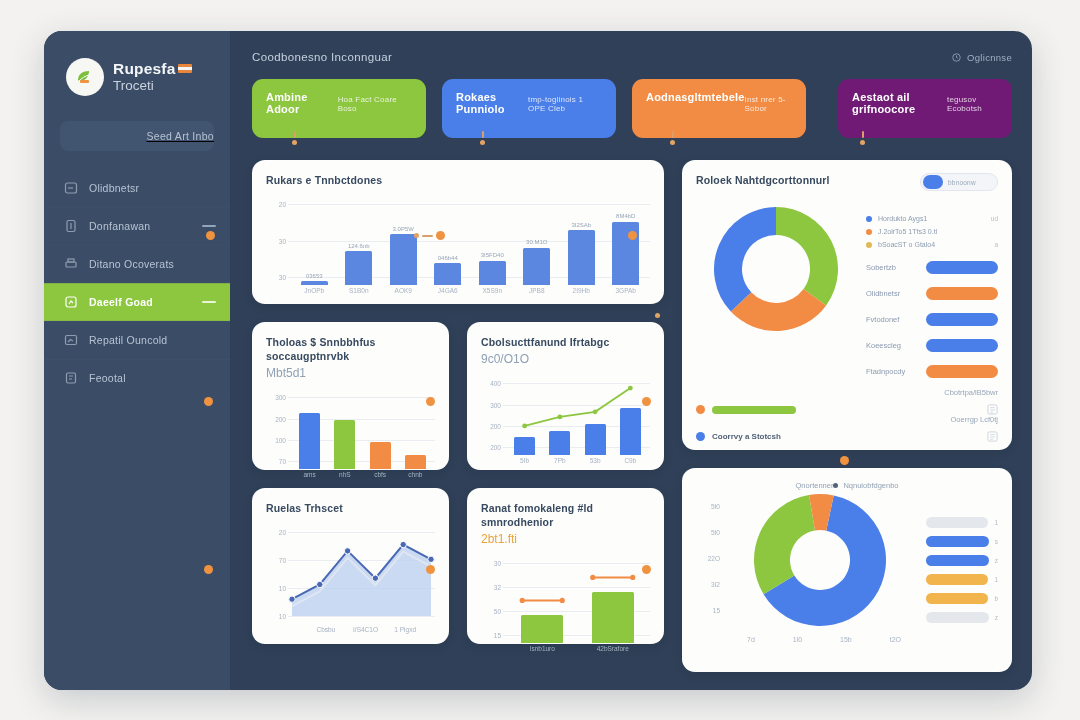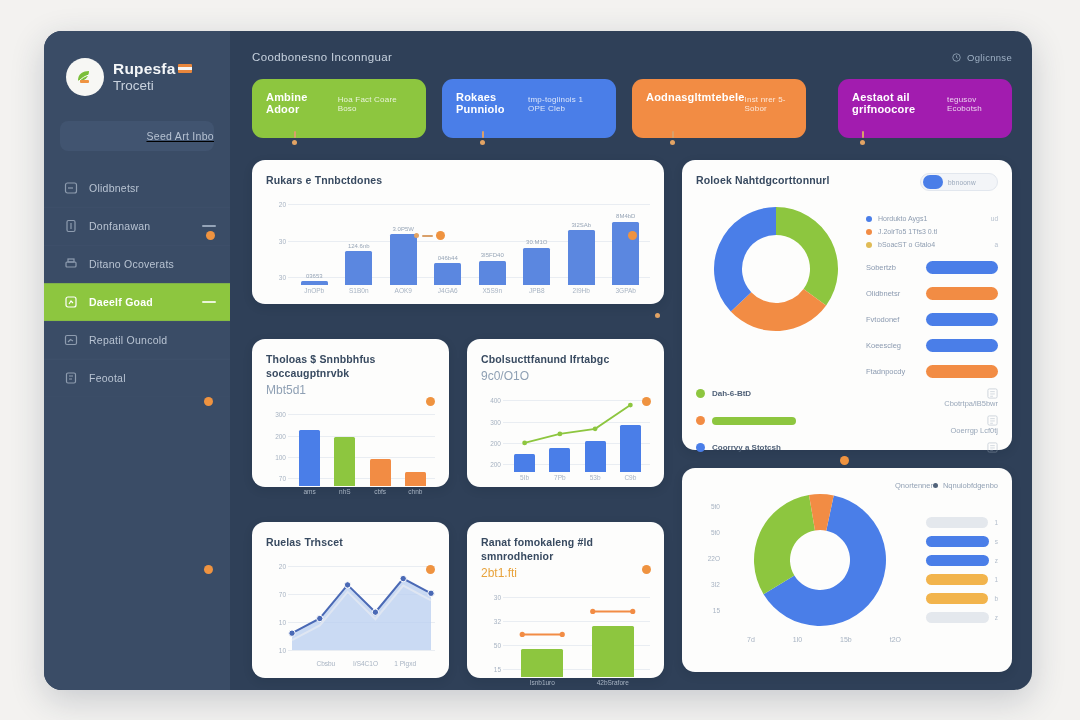--- a/index.html
+++ b/index.html
@@ -87,21 +87,21 @@
   .kpi-row { display:flex; gap:16px; margin-top: 12px; }
   .kpi {
     flex:1 1 0; height: 59px; border-radius: 11px;
     padding: 12px 14px; display:flex; flex-direction:row; justify-content:center;
   }
   .kpi-title { font-size:11px; font-weight:700; color:#ffffff; letter-spacing:.2px; }
   .kpi-sub { font-size:8px; color:#ffffffcc; margin-top:4px; letter-spacing:.2px; }
 
   
   .grid { display:flex; gap:18px; margin-top: 22px; }
-  .col-left { width: 412px; flex:0 0 412px; display:flex; flex-direction:column; gap:35px; }
+  .col-left { width: 412px; flex:0 0 412px; display:flex; flex-direction:column; gap:18px; }
   .col-right { flex:1 1 auto; display:flex; flex-direction:column; gap:18px; }
   .row2 { display:flex; gap:18px; }
 
   .card {
     background:#fdfdfc; border-radius: 13px;
     box-shadow: 0 3px 10px rgba(16,26,42,.14);
     padding: 13px 14px 10px 14px;
     position: relative;
   }
   .card-title { font-size:10.5px; font-weight:700; color:#384a60; letter-spacing:.15px; line-height:1.35; }
@@ -147,21 +147,21 @@
 
   .legend-block { margin-top:10px; display:flex; flex-direction:column; gap:7px; }
   .legend-row { display:flex; align-items:center; gap:7px; }
   .legend-dot { width:9px; height:9px; border-radius:50%; flex:0 0 9px; }
   .legend-main { font-size:8px; color:#506178; font-weight:600; }
   .legend-bar { height:8px; border-radius:4px; width:84px; }
   .legend-ico { margin-left:auto; width:11px; height:11px; opacity:.5; }
   .legend-sub { font-size:7.5px; color:#99a7b9; margin-left:16px;text-align:right; }
 
   
-  .bigdonut-head { display:flex; align-items:center; justify-content:flex-end; }
+  .bigdonut-head { display:flex; align-items:center; justify-content:center; }
   .bd-label { font-size:7.5px; color:#93a2b5; }
   .bd-legend { display:flex; align-items:center; gap:5px; }
   .bd-legend .mini-dot { width:5px; height:5px; flex:0 0 5px; background:#52637a; }
   .bd-body { display:flex; gap:6px; }
   .bd-barcol { display:flex; flex-direction:column; gap:8px; justify-content:center; flex:0 0 72px; padding-top:6px;}
   .bd-brow { display:flex; align-items:center; gap:6px; }
   .bd-bar { height:11px; border-radius:6px; flex:1 1 auto; }
   .bd-num { font-size:6.5px; color:#b2bdcb; }
   .bd-xlabels { display:flex; justify-content:space-around; margin-top:2px; }
   .bd-xlabels span { font-size:7px; color:#a7b3c2; }
@@ -266,21 +266,21 @@
           <div class="kpi-sub blur">Hoa Fact Coare Boso</div>
         </div>
         <div class="kpi" style="background: rgb(74, 126, 232);">
           <div class="kpi-title blur">Rokaes Punniolo</div>
           <div class="kpi-sub blur">tmp-toglinois 1 OPE Cleb</div>
         </div>
         <div class="kpi" style="background: rgb(242, 140, 68);">
           <div class="kpi-title blur">Aodnasgltmtebele</div>
           <div class="kpi-sub blur">Inst nrer 5-Sobor</div>
         </div>
-        <div class="kpi" style="background: #a21caf; margin-left: 16px;">
+        <div class="kpi" style="background: #701a75; margin-left: 16px;">
           <div class="kpi-title blur">Aestaot ail grifnoocore</div>
           <div class="kpi-sub blur">tegusov Ecobotsh</div>
         </div>
       </div>
 
     <div class="grid">
 
       <div class="col-left">
 
         <div class="card" style="height:144px">
@@ -551,28 +551,20 @@
                   <div class="pillrow">
                     <span class="pill-label blur">Ftadnpocdy</span>
                     <span class="pill" style="background:#f28c44"></span>
                   </div>
                 </div>
             </div>
           </div>
 
           <div class="legend-block" id="legend-block">
               <div>
-                <div class="legend-row">
-                  <span class="legend-dot" style="background:#8dc63f"></span>
-                  <span class="legend-main blur">Dah-6-BtD</span>
-                  <svg class="legend-ico" viewBox="0 0 12 12">
-                    <rect x="1" y="1" width="10" height="10" rx="1.5" fill="none" stroke="#9aa7b8" stroke-width="1"></rect>
-                    <path d="M3.5 4h5M3.5 6.5h5M3.5 9h3" stroke="#9aa7b8" stroke-width="0.9"></path>
-                  </svg>
-                </div>
                 <div class="legend-sub blur">Cbotrtpa/lB5bwr</div>
               </div>
               <div>
                 <div class="legend-row">
                   <span class="legend-dot" style="background:#f28c44"></span>
                   <span class="legend-bar" style="background:#8dc63f"></span>
                   <svg class="legend-ico" viewBox="0 0 12 12">
                     <rect x="1" y="1" width="10" height="10" rx="1.5" fill="none" stroke="#9aa7b8" stroke-width="1"></rect>
                     <path d="M3.5 4h5M3.5 6.5h5M3.5 9h3" stroke="#9aa7b8" stroke-width="0.9"></path>
                   </svg>

